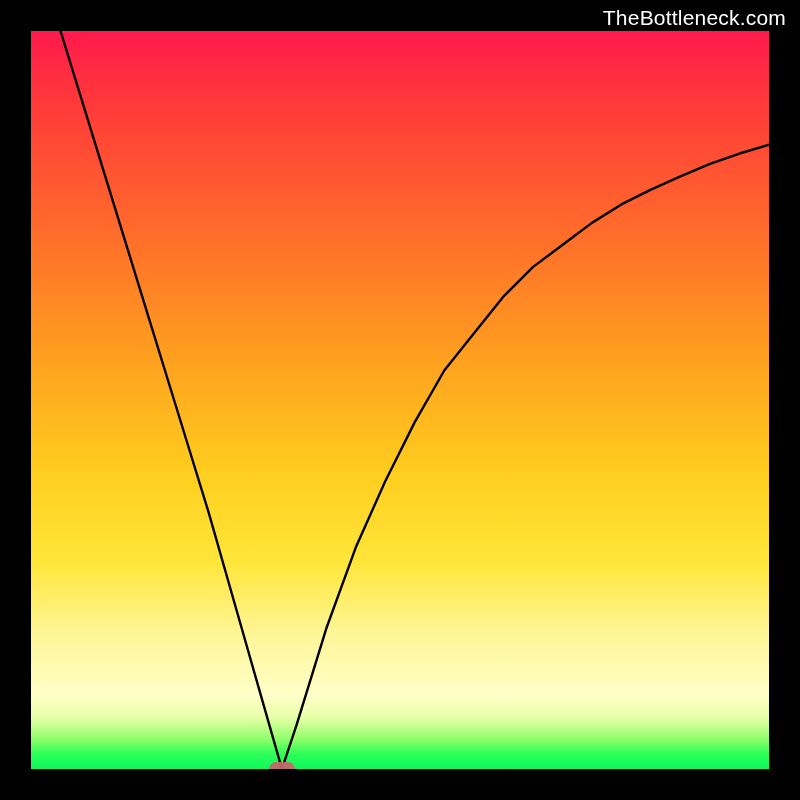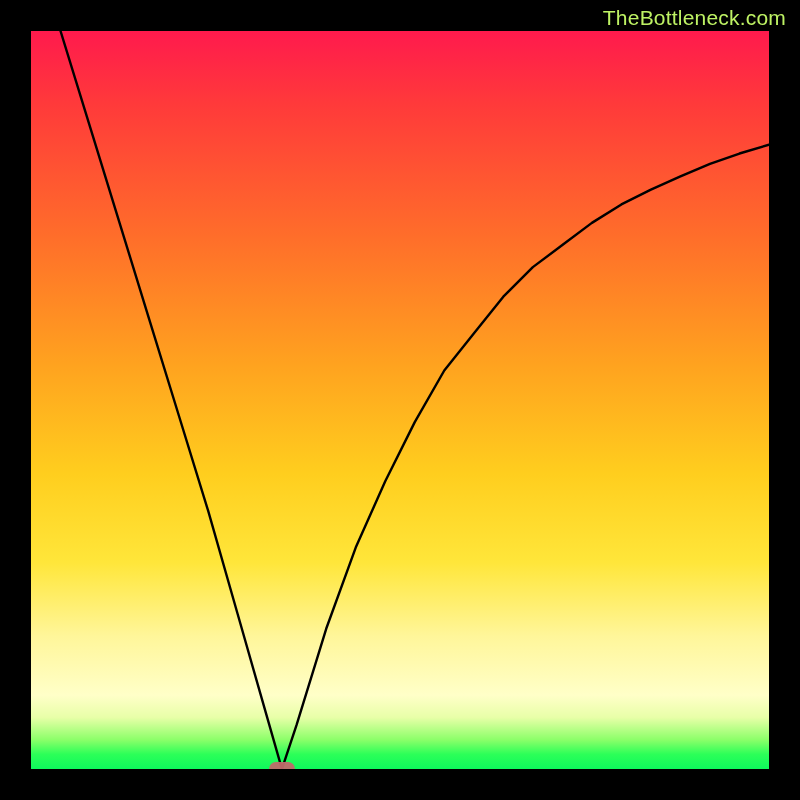--- a/index.html
+++ b/index.html
@@ -63,21 +63,21 @@
     height: 14px;
     border-radius: 7px;
     background: #c06a6a;
     transform: translate(-50%, -50%);
     opacity: 0.95;
   }
   .watermark {
     position: absolute;
     top: 6px;
     right: 14px;
-    color: #bef264;
+    color: #ffffff;
     font-size: 21px;
     font-weight: 500;
     letter-spacing: 0.2px;
     user-select: none;
   }
 </style>
 </head>
 <body>
 
 <div class="frame">

